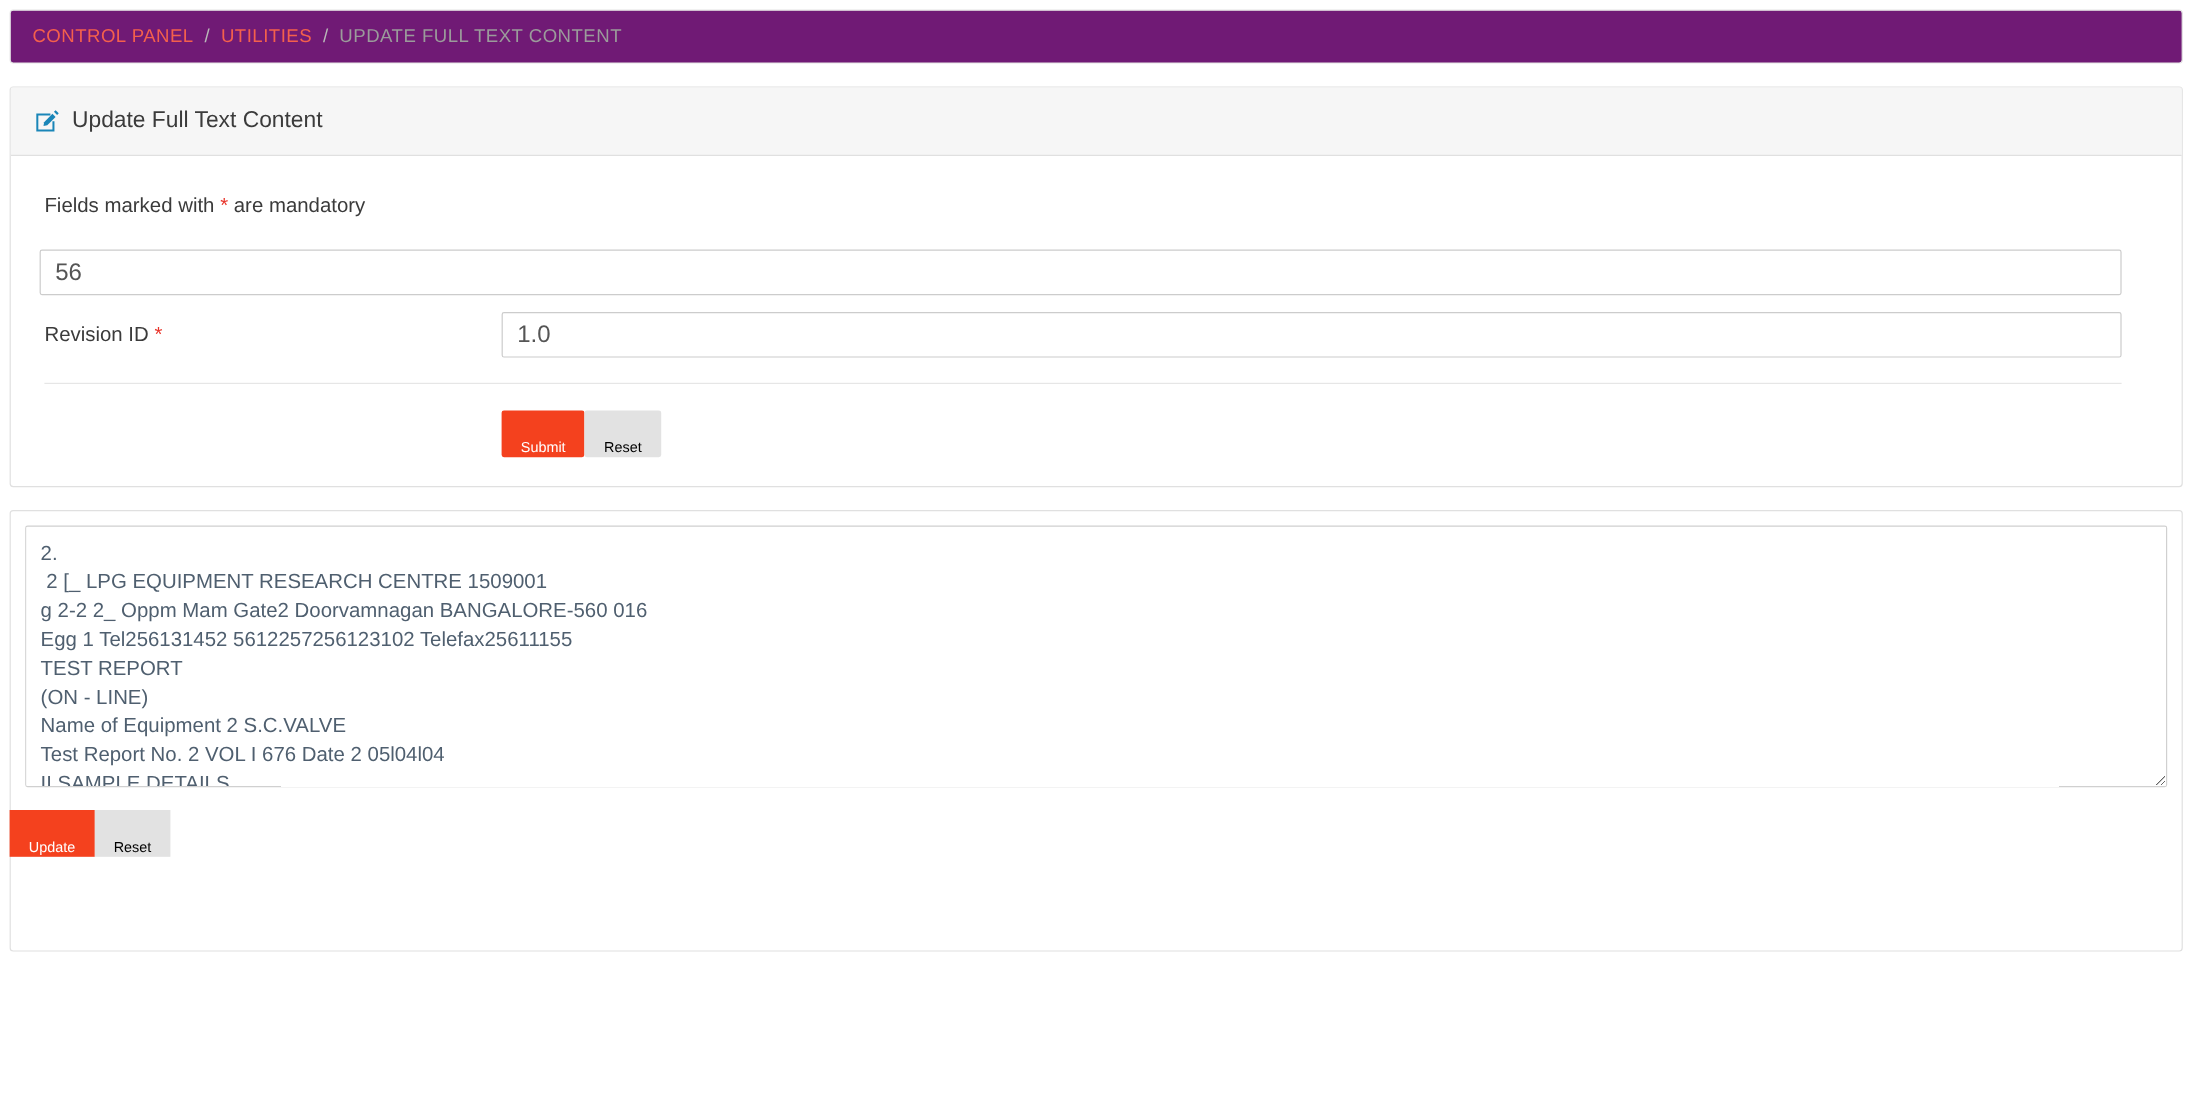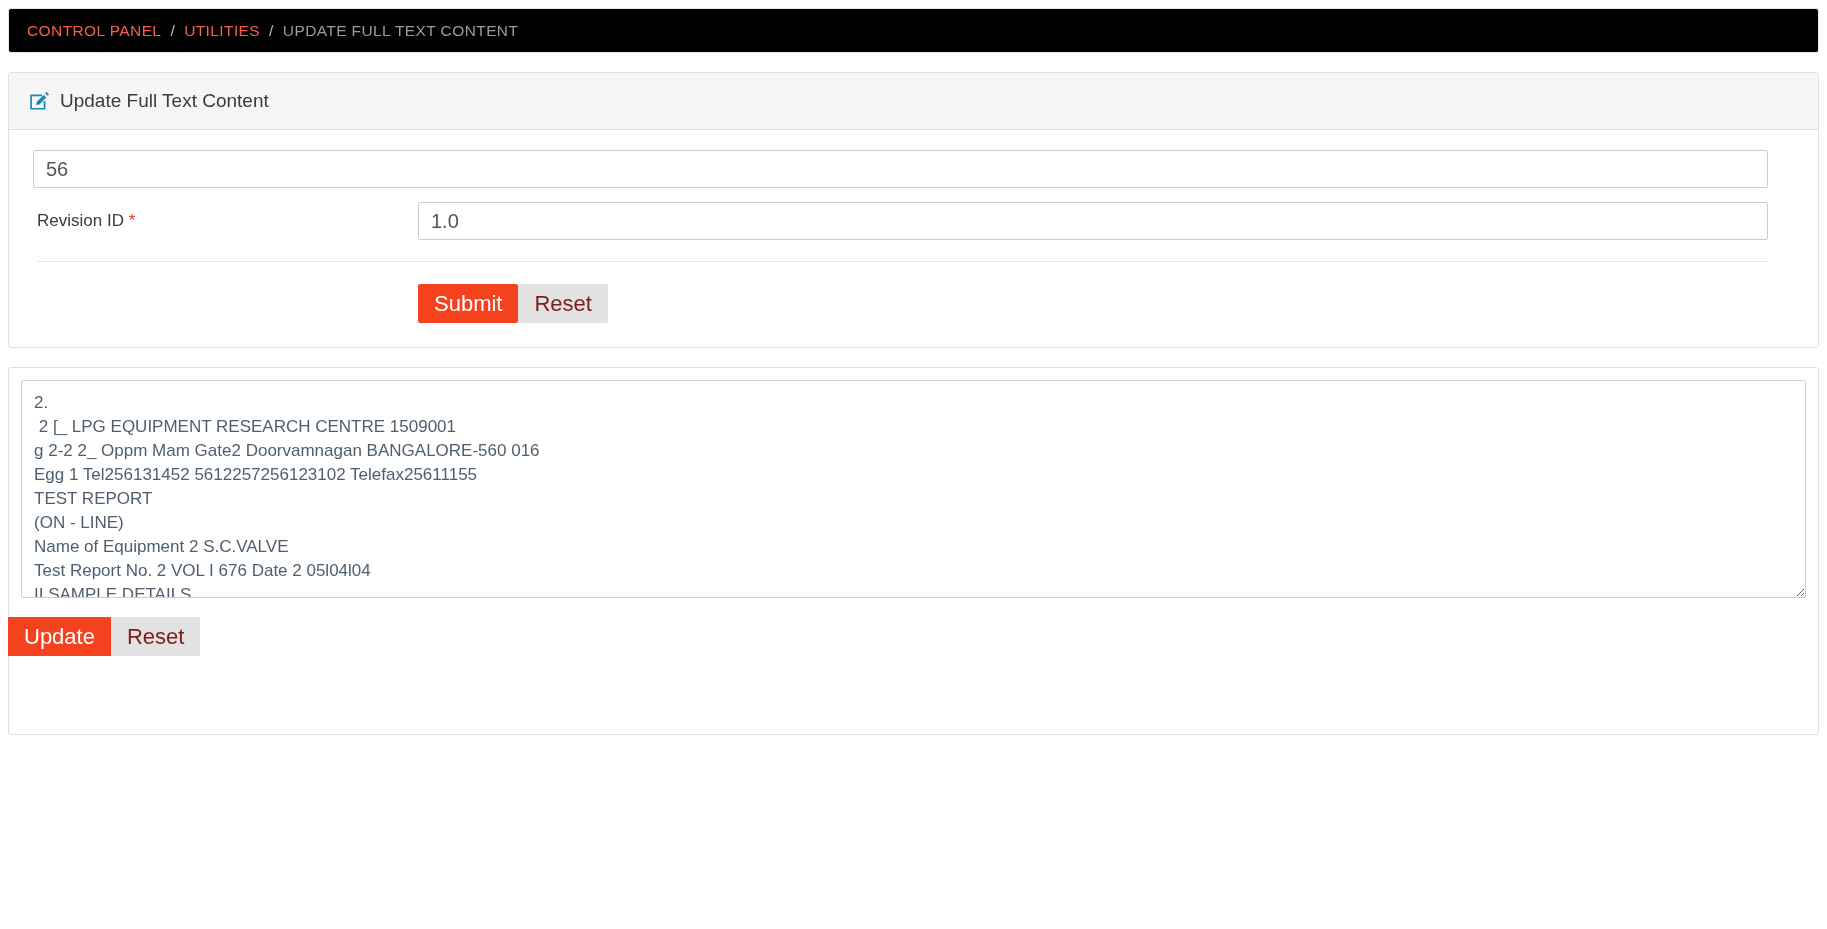--- a/index.html
+++ b/index.html
@@ -16,21 +16,21 @@
     color: #333333;
     font-size: 17px;
   }
 
   .page-wrap {
     padding: 8px 8px 0 8px;
   }
 
   
   .breadcrumb {
-    background: #000000;
+    background: #701a75;
     border: 1px solid #e4e4e4;
     border-radius: 3px;
     padding: 11px 18px;
     font-size: 15.5px;
     letter-spacing: 0.4px;
     margin-bottom: 19px;
     height: 45px;
     display: flex;
     align-items: center;
   }
@@ -114,34 +114,34 @@
   }
 
   .btn-row {
     display: flex;
     margin-top: 22px;
     padding-left: 385px;
   }
   .btn {
     border: none;
     border-radius: 2px;
-    font-size: 22px;
-    font-family: "Liberation Sans", sans-serif;
-    padding: 0 16px;
+    font-size: 12px;
+    font-family: "Liberation Sans", sans-serif;
+    padding: 12px 16px;
     height: 39px;
     cursor: pointer;
     line-height: 39px;
   }
   .btn-primary {
     background: #f4411e;
     color: #ffffff;
   }
   .btn-default {
     background: #e2e2e2;
-    color: #7f1d1d;
+    color: #000000;
   }
 
   
   .file-icon-svg { display: block; }
 
   .textarea-wrap {
     padding: 12px 12px 0 12px;
     position: relative;
   }
   .ta {
@@ -196,20 +196,23 @@
         <svg width="21" height="21" viewBox="0 0 20 20">
           <path d="M1.2 3.4h11.2v1.6H2.8v11.2h11.2V9.6h1.6v8H1.2z" fill="#1a86b8"></path>
           <path d="M7.4 10.3l6.6-6.6 2.5 2.5-6.6 6.6-3 .5z" fill="#1a86b8"></path>
           <path d="M15.2 2.1l1.3-1.3 2.5 2.5-1.3 1.3z" fill="#1a86b8"></path>
         </svg>
       </span>
       <span>Update Full Text Content</span>
     </div>
     <div class="panel-body">
 
+      <div class="mandatory-note">
+        <span>Fields marked with </span><span class="req">*</span><span> are mandatory</span>
+      </div>
 
       <div class="form-row">
         <input class="form-control" type="text" value="56" style="">
       </div>
 
       <div class="form-row">
         <div class="form-label">
           <span>Revision ID</span>
           <span class="req">*</span>
         </div>

